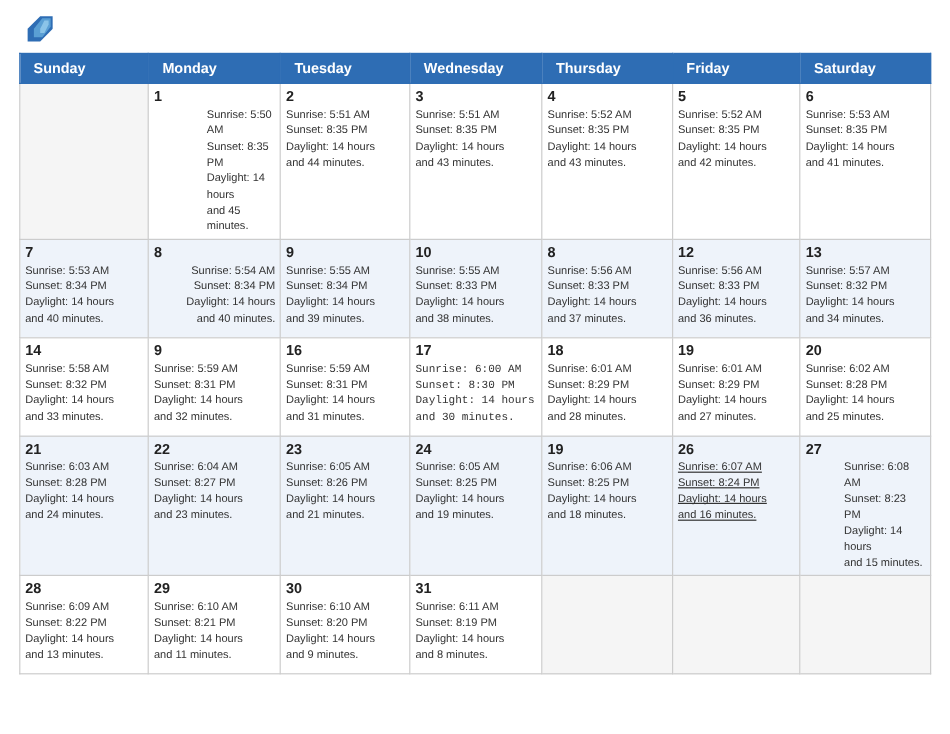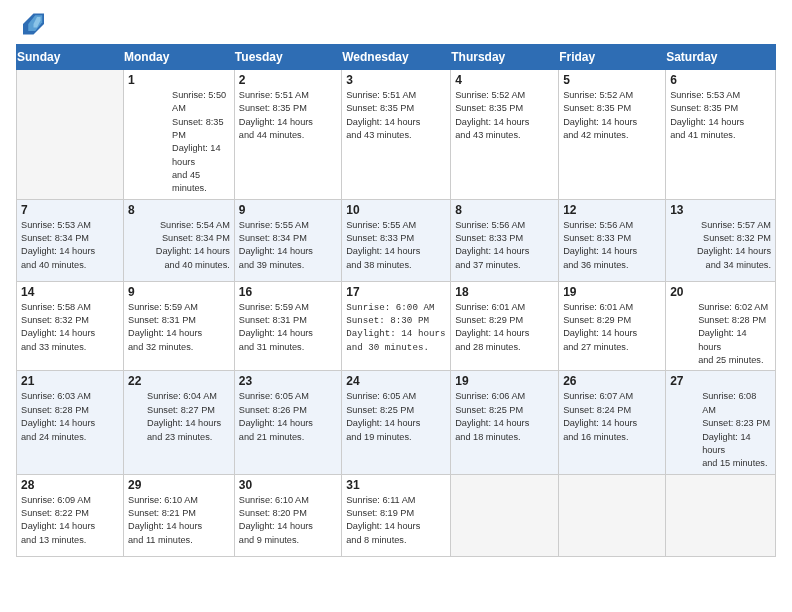--- a/index.html
+++ b/index.html
@@ -54,21 +54,21 @@
       font-weight: bold;
     }
     table {
       width: 100%;
       border-collapse: collapse;
       font-size: 10px;
     }
     thead tr th {
       background: #2e6db4;
       color: #fff;
-      padding: 5px 0;
+      padding: 5px 11px;
       text-align: left;
       font-size: 12px;
       font-weight: bold;
       border: 1px solid #2e6db4;
     }
     tbody tr td {
       border: 1px solid #ccc;
       vertical-align: top;
       padding: 3px 4px;
       height: 82px;
@@ -212,21 +212,21 @@
           </td>
           <td>
             <span class="day-number">12</span>
             <div class="day-info" style="white-space: pre-line;">Sunrise: 5:56 AM
 Sunset: 8:33 PM
 Daylight: 14 hours
 and 36 minutes.</div>
           </td>
           <td>
             <span class="day-number">13</span>
-            <div class="day-info" style="white-space: pre-line; text-align: right;">Sunrise: 5:57 AM
+            <div class="day-info" style="white-space: pre-line;">Sunrise: 5:57 AM
 Sunset: 8:32 PM
 Daylight: 14 hours
 and 34 minutes.</div>
           </td>
         </tr>
         <tr>
           <td>
             <span class="day-number">14</span>
             <div class="day-info" style="white-space: pre-line;">Sunrise: 5:58 AM
 Sunset: 8:32 PM
@@ -263,37 +263,37 @@
           </td>
           <td>
             <span class="day-number">19</span>
             <div class="day-info" style="white-space: pre-line;">Sunrise: 6:01 AM
 Sunset: 8:29 PM
 Daylight: 14 hours
 and 27 minutes.</div>
           </td>
           <td>
             <span class="day-number">20</span>
-            <div class="day-info" style="white-space: pre-line; margin-left: 28px;">Sunrise: 6:02 AM
+            <div class="day-info" style="white-space: pre-line;">Sunrise: 6:02 AM
 Sunset: 8:28 PM
 Daylight: 14 hours
 and 25 minutes.</div>
           </td>
         </tr>
         <tr class="alt-row">
           <td>
             <span class="day-number">21</span>
             <div class="day-info" style="white-space: pre-line;">Sunrise: 6:03 AM
 Sunset: 8:28 PM
 Daylight: 14 hours
 and 24 minutes.</div>
           </td>
           <td>
             <span class="day-number">22</span>
-            <div class="day-info" style="white-space: pre-line; margin-left: 19px;">Sunrise: 6:04 AM
+            <div class="day-info" style="white-space: pre-line;">Sunrise: 6:04 AM
 Sunset: 8:27 PM
 Daylight: 14 hours
 and 23 minutes.</div>
           </td>
           <td>
             <span class="day-number">23</span>
             <div class="day-info" style="white-space: pre-line;">Sunrise: 6:05 AM
 Sunset: 8:26 PM
 Daylight: 14 hours
 and 21 minutes.</div>
@@ -307,21 +307,21 @@
           </td>
           <td>
             <span class="day-number">19</span>
             <div class="day-info" style="white-space: pre-line;">Sunrise: 6:06 AM
 Sunset: 8:25 PM
 Daylight: 14 hours
 and 18 minutes.</div>
           </td>
           <td>
             <span class="day-number">26</span>
-            <div class="day-info" style="white-space: pre-line;">Sunrise: 6:07 AM
+            <div class="day-info" style="white-space: pre-line; text-decoration: underline;">Sunrise: 6:07 AM
 Sunset: 8:24 PM
 Daylight: 14 hours
 and 16 minutes.</div>
           </td>
           <td>
             <span class="day-number">27</span>
             <div class="day-info" style="white-space: pre-line; margin-left: 32px;">Sunrise: 6:08 AM
 Sunset: 8:23 PM
 Daylight: 14 hours
 and 15 minutes.</div>

